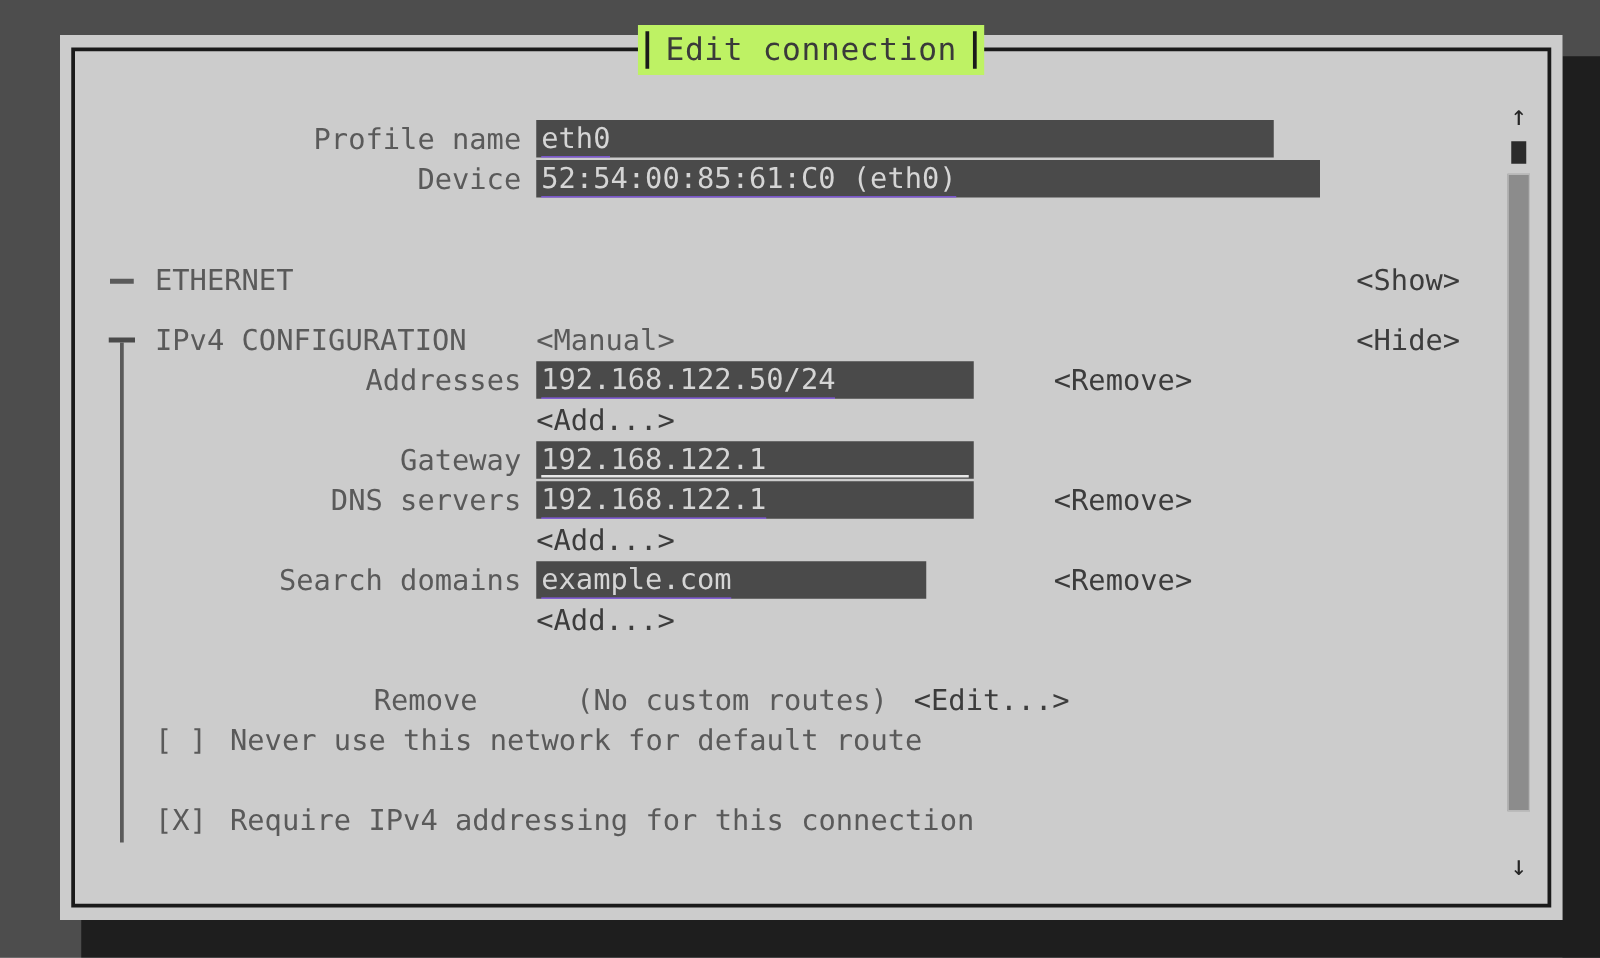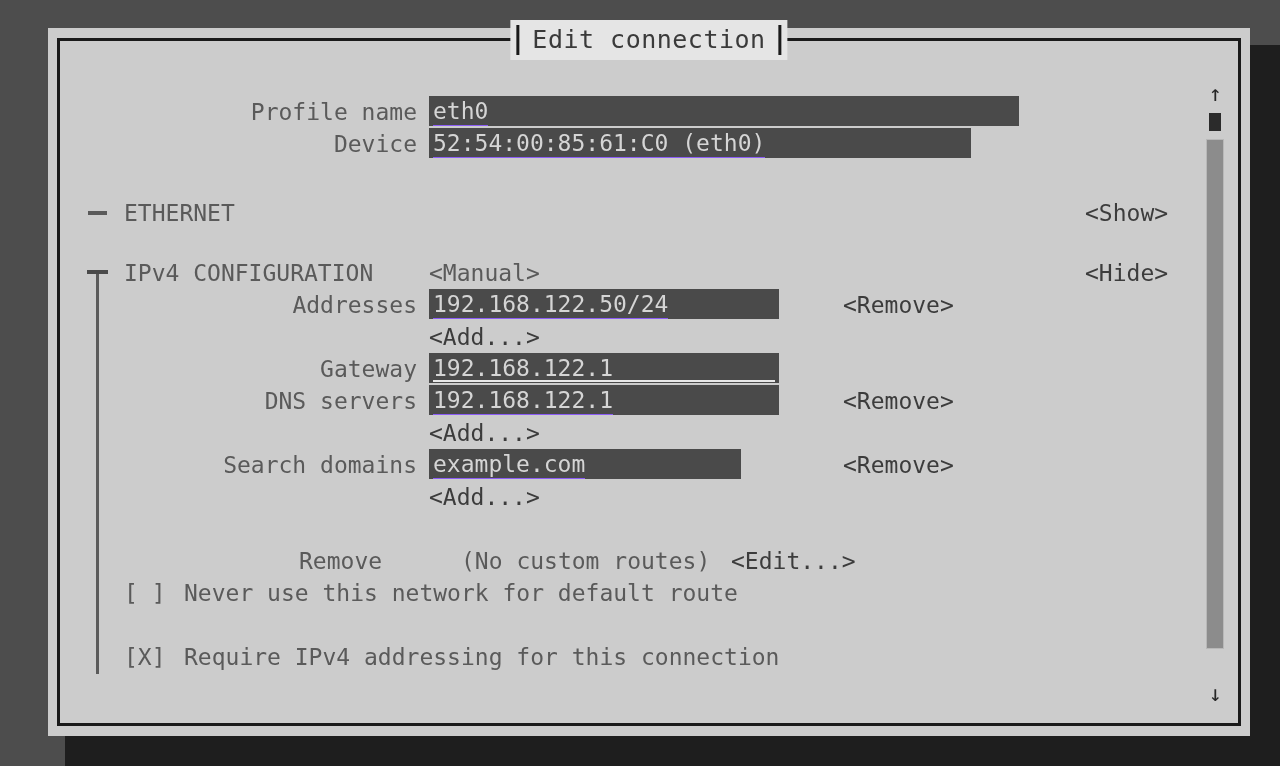--- a/index.html
+++ b/index.html
@@ -62,21 +62,21 @@
     width: 100%;
     height: 0;
     text-align: center;
     z-index: 5;
   }
   .title {
     position: absolute;
     left: 50%;
     top: -21px;
     transform: translateX(-50%);
-    background: #e5e5e5;
+    background: #bef264;
     color: #3a3a3a;
     font-size: 25px;
     line-height: 40px;
     height: 40px;
     padding: 0 22px;
     letter-spacing: 0.5px;
     white-space: nowrap;
   }
   .title::before, .title::after {
     content: "";
@@ -231,26 +231,26 @@
 
       <div class="row" style="top:55px;">
         <span class="label lbl-col" style="top:0;">Profile name</span>
         <span class="field" style="left:369px; width:590px; top:0;">
           <span class="txt">eth0</span>
         </span>
       </div>
 
       <div class="row" style="top:87px;">
         <span class="label lbl-col" style="top:0;">Device</span>
-        <span class="field" style="left:369px; width:542px; top:0;">
+        <span class="field" style="left:369px; width:627px; top:0;">
           <span class="txt">52:54:00:85:61:C0 (eth0)</span>
         </span>
       </div>
 
-      <div class="row" style="top:156px;">
+      <div class="row" style="top:168px;">
         <span class="collapse-mark" style="left:28px; top:14px;"></span>
         <span class="plain" style="left:64px; top:0;">ETHERNET</span>
         <span class="btn" style="left:1025px; top:0;">&lt;Show&gt;</span>
       </div>
 
       <div class="row" style="top:216px;">
         <span class="tree-cap" style="left:27px; top:13px;"></span>
         <span class="plain" style="left:64px; top:0;">IPv4 CONFIGURATION</span>
         <span class="plain" style="left:369px; top:0;">&lt;Manual&gt;</span>
         <span class="btn" style="left:1025px; top:0;">&lt;Hide&gt;</span>

